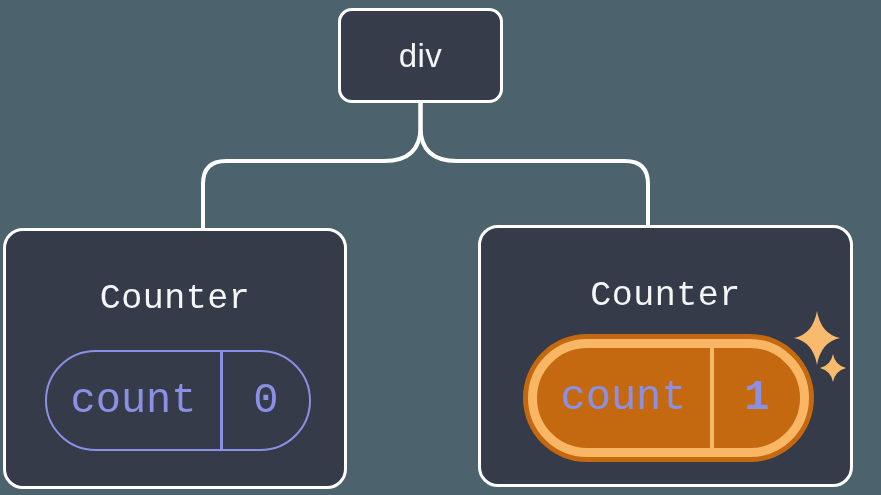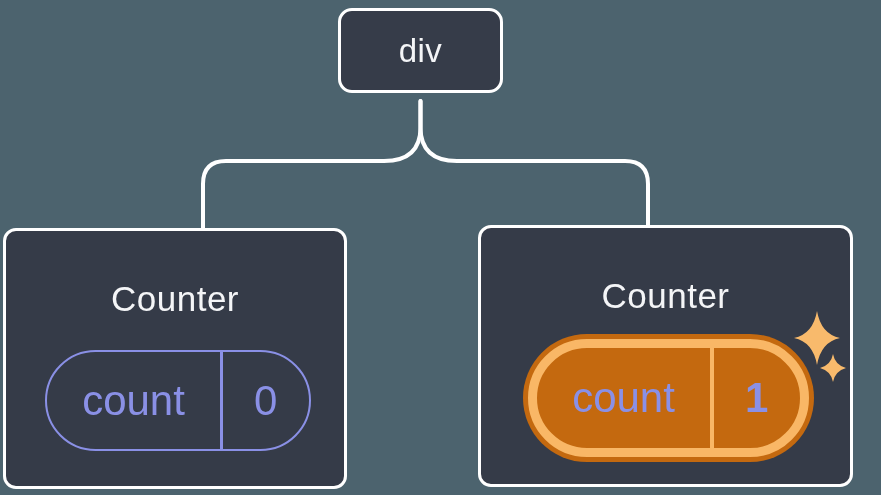--- a/index.html
+++ b/index.html
@@ -10,21 +10,21 @@
     position: relative;
     width: 881px;
     height: 495px;
     background: #4C636E;
   }
 
   
   .root-node {
     position: absolute;
     left: 338px; top: 8px;
-    width: 165px; height: 85px;
+    width: 165px; height: 95px;
     background: #363C49;
     border: 3px solid #FFFFFF;
     border-radius: 14px;
     display: flex; align-items: center; justify-content: center;
   }
   .root-node .node-label {
     color: #F4F5F7;
     font-size: 33px;
     letter-spacing: 0.5px;
   }
@@ -35,21 +35,22 @@
     left: 0; top: 0;
     width: 881px; height: 495px;
     pointer-events: none;
   }
 
   
   .card {
     position: absolute;
     background: #353B48;
     border: 3px solid #FFFFFF;
-    border-radius: 13px;
+    border-radius: 20px;
+    font-family: Liberation Mono, monospace;
   }
   .card-left  { left: 3px;   top: 228px; width: 344px; height: 261px; }
   .card-right { left: 478px; top: 225px; width: 375px; height: 262px; }
 
   .card-title {
     position: absolute;
     top: 48px; left: 0;
     width: 100%;
     text-align: center;
     color: #F4F5F7;

